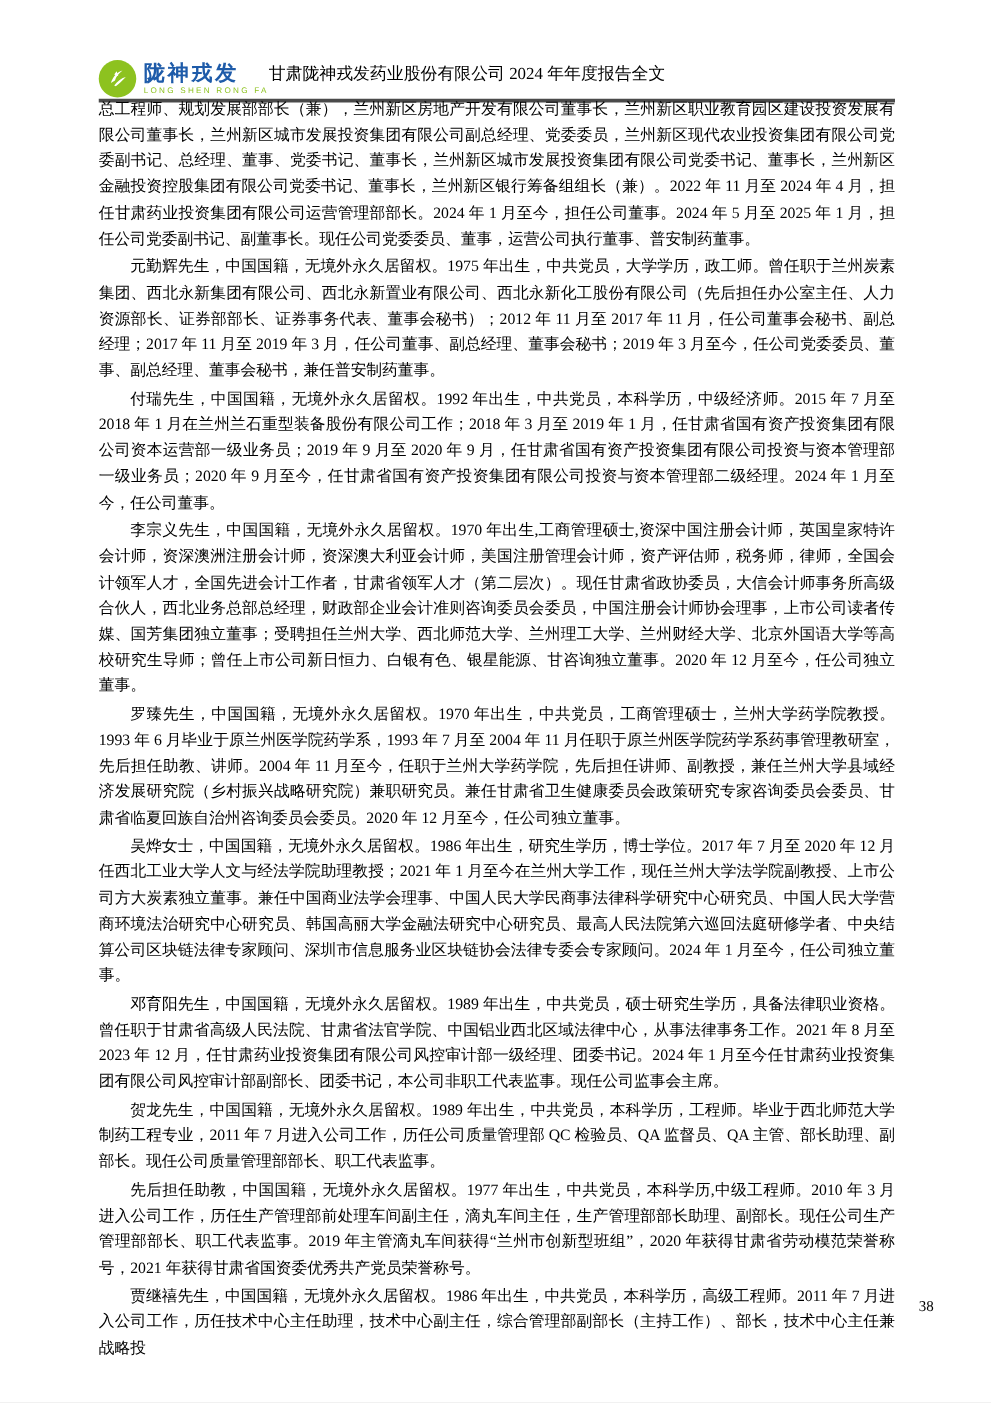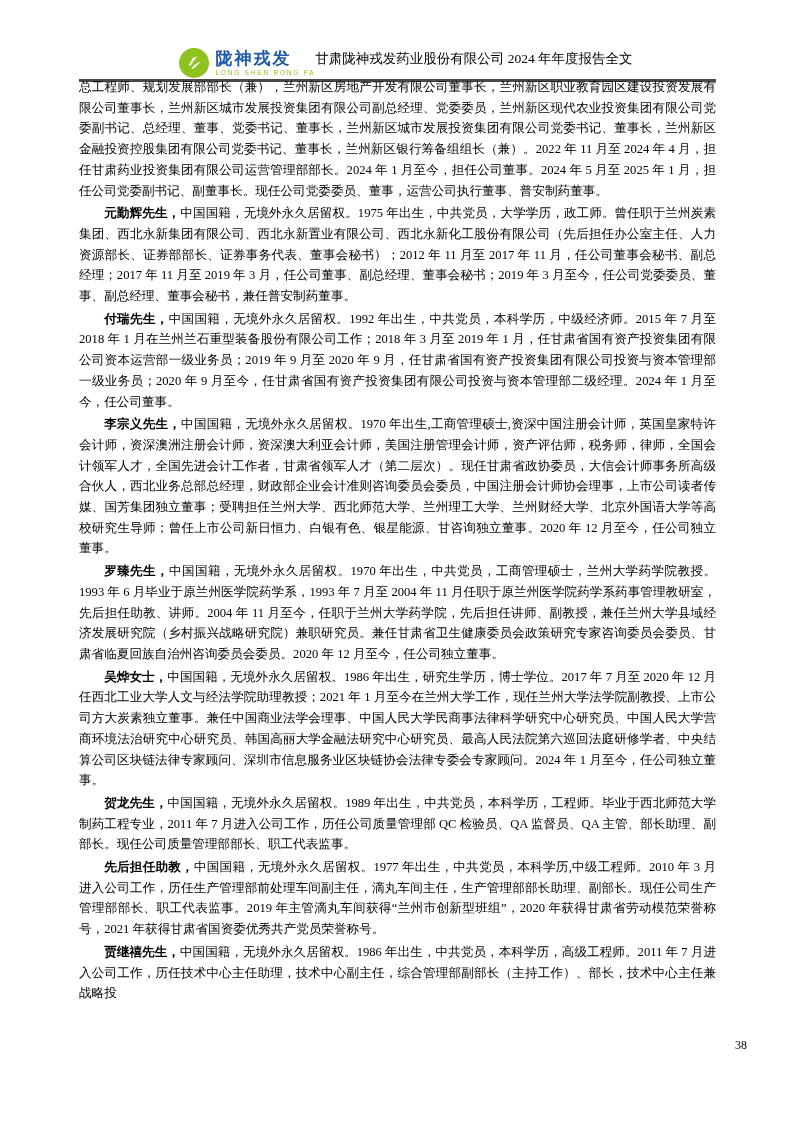--- a/index.html
+++ b/index.html
@@ -8,21 +8,21 @@
     width:793px; height:1122px;
     margin:0 auto;
     background:#ffffff;
     font-family:"Liberation Serif","DejaVu Serif",serif;
     color:#000;
     overflow:hidden;
   }
   
   .header {
     position:absolute; left:79px; right:60px; top:38px; height:40px;
-    display:flex; justify-content:center; align-items:flex-end;
+    display:flex; justify-content:flex-start; align-items:flex-end;
   }
   .logo { display:flex; align-items:center; gap:6px; }
   .logo-circle {
     width:30px; height:30px; border-radius:50%;
     background:#8dc21f; flex:0 0 auto;
     display:flex; align-items:center; justify-content:center;
   }
   .logo-circle svg { width:20px; height:20px; display:block; }
   .logo-text { display:flex; flex-direction:column; line-height:1; }
   .logo-cn {
@@ -39,21 +39,21 @@
     border-top:3px solid #4a4a4a; height:0;
   }
   
   .content {
     position:absolute; left:79px; right:77px; top:77px;
     font-size:12.6px; line-height:20.7px;
     text-align:justify;
   }
   .content p { margin:0 0 2px 0; text-indent:2em; }
   .content p.cont { text-indent:0; }
-  .pname { font-weight:bold; }
+  .pname { font-weight:normal; }
   
   .page-number {
     position:absolute; right:46px; bottom:69px;
     font-size:12px;
   }
 </style>
 </head>
 <body>
 
 <div class="page">
@@ -76,20 +76,21 @@
   </div>
   <div class="header-rule"></div>
 
   <div class="content">
     <p class="cont"><span class="pname"></span><span>总工程师、规划发展部部长（兼），兰州新区房地产开发有限公司董事长，兰州新区职业教育园区建设投资发展有限公司董事长，兰州新区城市发展投资集团有限公司副总经理、党委委员，兰州新区现代农业投资集团有限公司党委副书记、总经理、董事、党委书记、董事长，兰州新区城市发展投资集团有限公司党委书记、董事长，兰州新区金融投资控股集团有限公司党委书记、董事长，兰州新区银行筹备组组长（兼）。2022 年 11 月至 2024 年 4 月，担任甘肃药业投资集团有限公司运营管理部部长。2024 年 1 月至今，担任公司董事。2024 年 5 月至 2025 年 1 月，担任公司党委副书记、副董事长。现任公司党委委员、董事，运营公司执行董事、普安制药董事。</span></p>
     <p><span class="pname">元勤辉先生，</span><span>中国国籍，无境外永久居留权。1975 年出生，中共党员，大学学历，政工师。曾任职于兰州炭素集团、西北永新集团有限公司、西北永新置业有限公司、西北永新化工股份有限公司（先后担任办公室主任、人力资源部长、证券部部长、证券事务代表、董事会秘书）；2012 年 11 月至 2017 年 11 月，任公司董事会秘书、副总经理；2017 年 11 月至 2019 年 3 月，任公司董事、副总经理、董事会秘书；2019 年 3 月至今，任公司党委委员、董事、副总经理、董事会秘书，兼任普安制药董事。</span></p>
     <p><span class="pname">付瑞先生，</span><span>中国国籍，无境外永久居留权。1992 年出生，中共党员，本科学历，中级经济师。2015 年 7 月至 2018 年 1 月在兰州兰石重型装备股份有限公司工作；2018 年 3 月至 2019 年 1 月，任甘肃省国有资产投资集团有限公司资本运营部一级业务员；2019 年 9 月至 2020 年 9 月，任甘肃省国有资产投资集团有限公司投资与资本管理部一级业务员；2020 年 9 月至今，任甘肃省国有资产投资集团有限公司投资与资本管理部二级经理。2024 年 1 月至今，任公司董事。</span></p>
     <p><span class="pname">李宗义先生，</span><span>中国国籍，无境外永久居留权。1970 年出生,工商管理硕士,资深中国注册会计师，英国皇家特许会计师，资深澳洲注册会计师，资深澳大利亚会计师，美国注册管理会计师，资产评估师，税务师，律师，全国会计领军人才，全国先进会计工作者，甘肃省领军人才（第二层次）。现任甘肃省政协委员，大信会计师事务所高级合伙人，西北业务总部总经理，财政部企业会计准则咨询委员会委员，中国注册会计师协会理事，上市公司读者传媒、国芳集团独立董事；受聘担任兰州大学、西北师范大学、兰州理工大学、兰州财经大学、北京外国语大学等高校研究生导师；曾任上市公司新日恒力、白银有色、银星能源、甘咨询独立董事。2020 年 12 月至今，任公司独立董事。</span></p>
     <p><span class="pname">罗臻先生，</span><span>中国国籍，无境外永久居留权。1970 年出生，中共党员，工商管理硕士，兰州大学药学院教授。1993 年 6 月毕业于原兰州医学院药学系，1993 年 7 月至 2004 年 11 月任职于原兰州医学院药学系药事管理教研室，先后担任助教、讲师。2004 年 11 月至今，任职于兰州大学药学院，先后担任讲师、副教授，兼任兰州大学县域经济发展研究院（乡村振兴战略研究院）兼职研究员。兼任甘肃省卫生健康委员会政策研究专家咨询委员会委员、甘肃省临夏回族自治州咨询委员会委员。2020 年 12 月至今，任公司独立董事。</span></p>
     <p><span class="pname">吴烨女士，</span><span>中国国籍，无境外永久居留权。1986 年出生，研究生学历，博士学位。2017 年 7 月至 2020 年 12 月任西北工业大学人文与经法学院助理教授；2021 年 1 月至今在兰州大学工作，现任兰州大学法学院副教授、上市公司方大炭素独立董事。兼任中国商业法学会理事、中国人民大学民商事法律科学研究中心研究员、中国人民大学营商环境法治研究中心研究员、韩国高丽大学金融法研究中心研究员、最高人民法院第六巡回法庭研修学者、中央结算公司区块链法律专家顾问、深圳市信息服务业区块链协会法律专委会专家顾问。2024 年 1 月至今，任公司独立董事。</span></p>
+    <p><span class="pname">邓育阳先生，</span><span>中国国籍，无境外永久居留权。1989 年出生，中共党员，硕士研究生学历，具备法律职业资格。曾任职于甘肃省高级人民法院、甘肃省法官学院、中国铝业西北区域法律中心，从事法律事务工作。2021 年 8 月至 2023 年 12 月，任甘肃药业投资集团有限公司风控审计部一级经理、团委书记。2024 年 1 月至今任甘肃药业投资集团有限公司风控审计部副部长、团委书记，本公司非职工代表监事。现任公司监事会主席。</span></p>
     <p><span class="pname">贺龙先生，</span><span>中国国籍，无境外永久居留权。1989 年出生，中共党员，本科学历，工程师。毕业于西北师范大学制药工程专业，2011 年 7 月进入公司工作，历任公司质量管理部 QC 检验员、QA 监督员、QA 主管、部长助理、副部长。现任公司质量管理部部长、职工代表监事。</span></p>
     <p><span class="pname">先后担任助教，</span><span>中国国籍，无境外永久居留权。1977 年出生，中共党员，本科学历,中级工程师。2010 年 3 月进入公司工作，历任生产管理部前处理车间副主任，滴丸车间主任，生产管理部部长助理、副部长。现任公司生产管理部部长、职工代表监事。2019 年主管滴丸车间获得“兰州市创新型班组”，2020 年获得甘肃省劳动模范荣誉称号，2021 年获得甘肃省国资委优秀共产党员荣誉称号。</span></p>
     <p><span class="pname">贾继禧先生，</span><span>中国国籍，无境外永久居留权。1986 年出生，中共党员，本科学历，高级工程师。2011 年 7 月进入公司工作，历任技术中心主任助理，技术中心副主任，综合管理部副部长（主持工作）、部长，技术中心主任兼战略投</span></p>
   </div>
 
   <div class="page-number">38</div>
 
 </div>
 
 </body></html>

